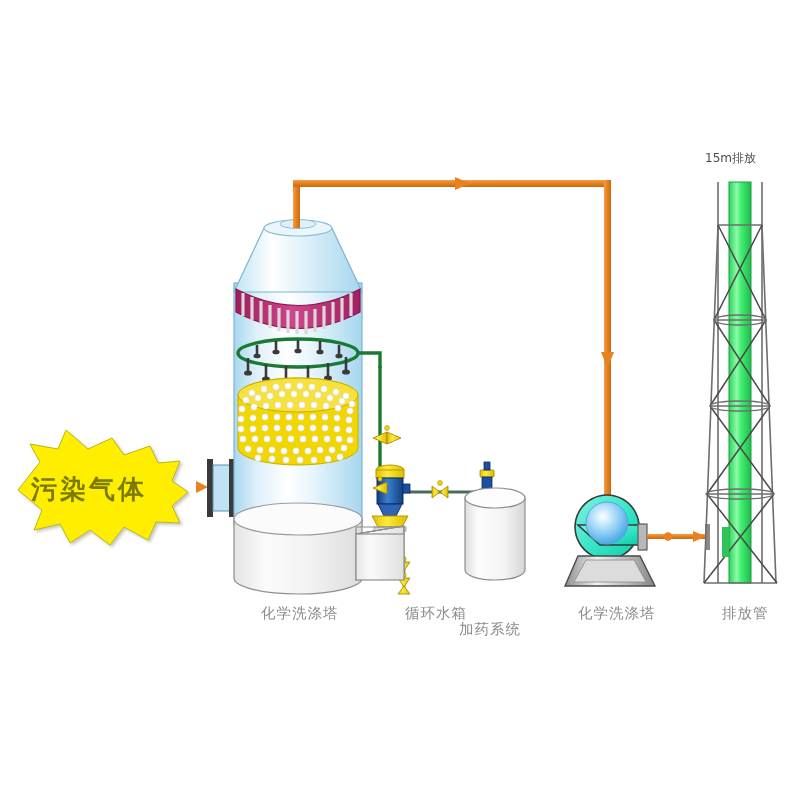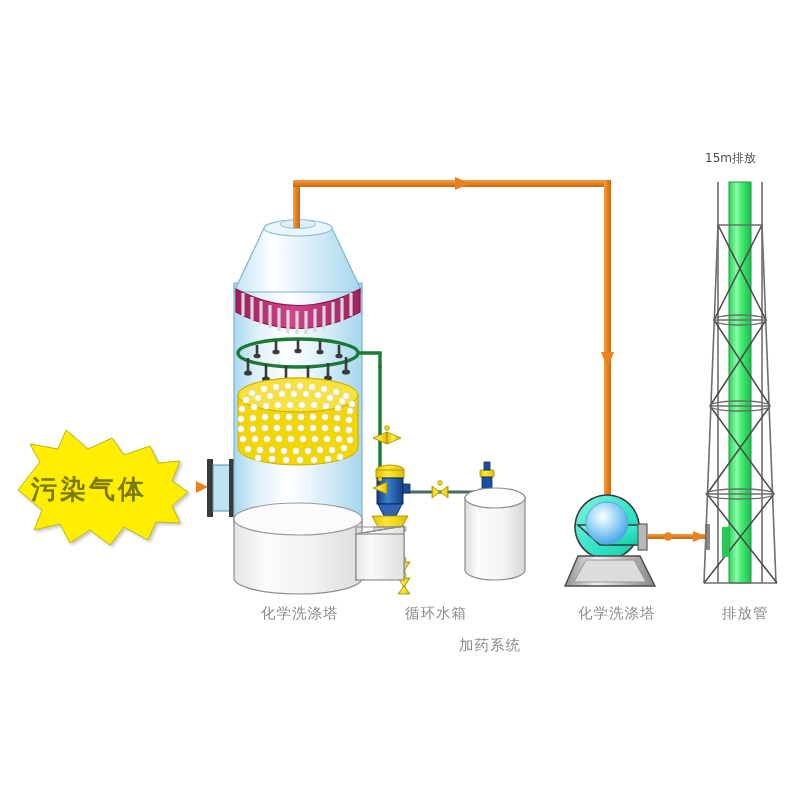--- a/index.html
+++ b/index.html
@@ -420,19 +420,19 @@
   </div>
 
   <div class="lbl" style="left:31px;top:472px;font-size:26px;color:#7a7a00;font-weight:bold;letter-spacing:3px;">污染气体</div>
 
   <div class="lbl" style="left:705px;top:150px;font-size:12px;color:#4a4a4a;letter-spacing:0px;">15m排放</div>
 
   <div class="lbl" style="left:261px;top:604px;font-family:Liberation Mono, monospace;">化学洗涤塔</div>
 
   <div class="lbl" style="left:372px;top:604px;margin-left:33px;">循环水箱</div>
 
-  <div class="lbl" style="left:459px;top:636px;text-align:center;">加药系统</div>
+  <div class="lbl" style="left:459px;top:620px;text-align:center;">加药系统</div>
 
   <div class="lbl" style="left:578px;top:604px;">化学洗涤塔</div>
 
   <div class="lbl" style="left:722px;top:604px;">排放管</div>
 
 </div>
 
 </body></html>

